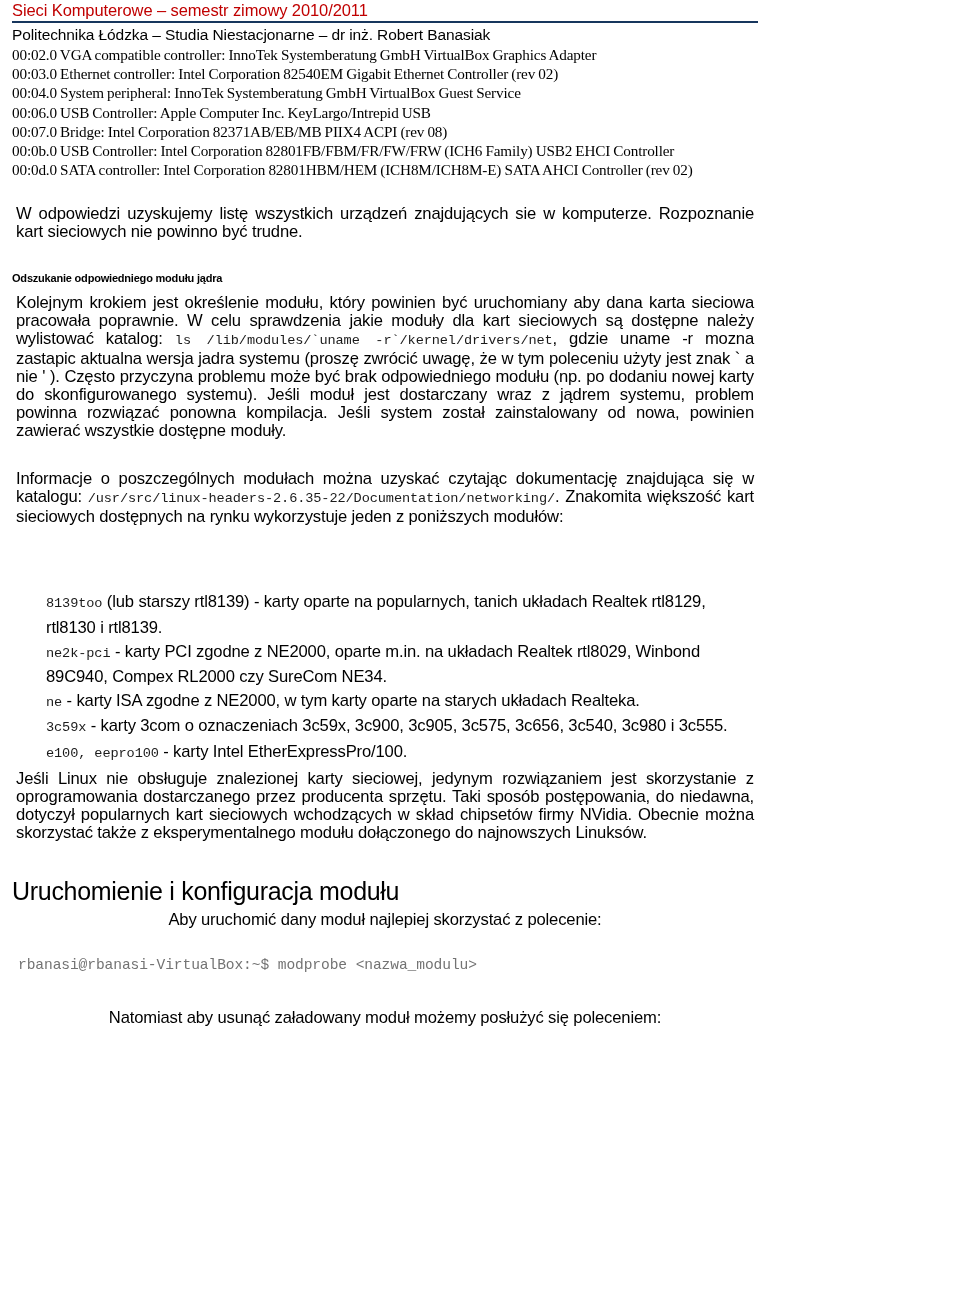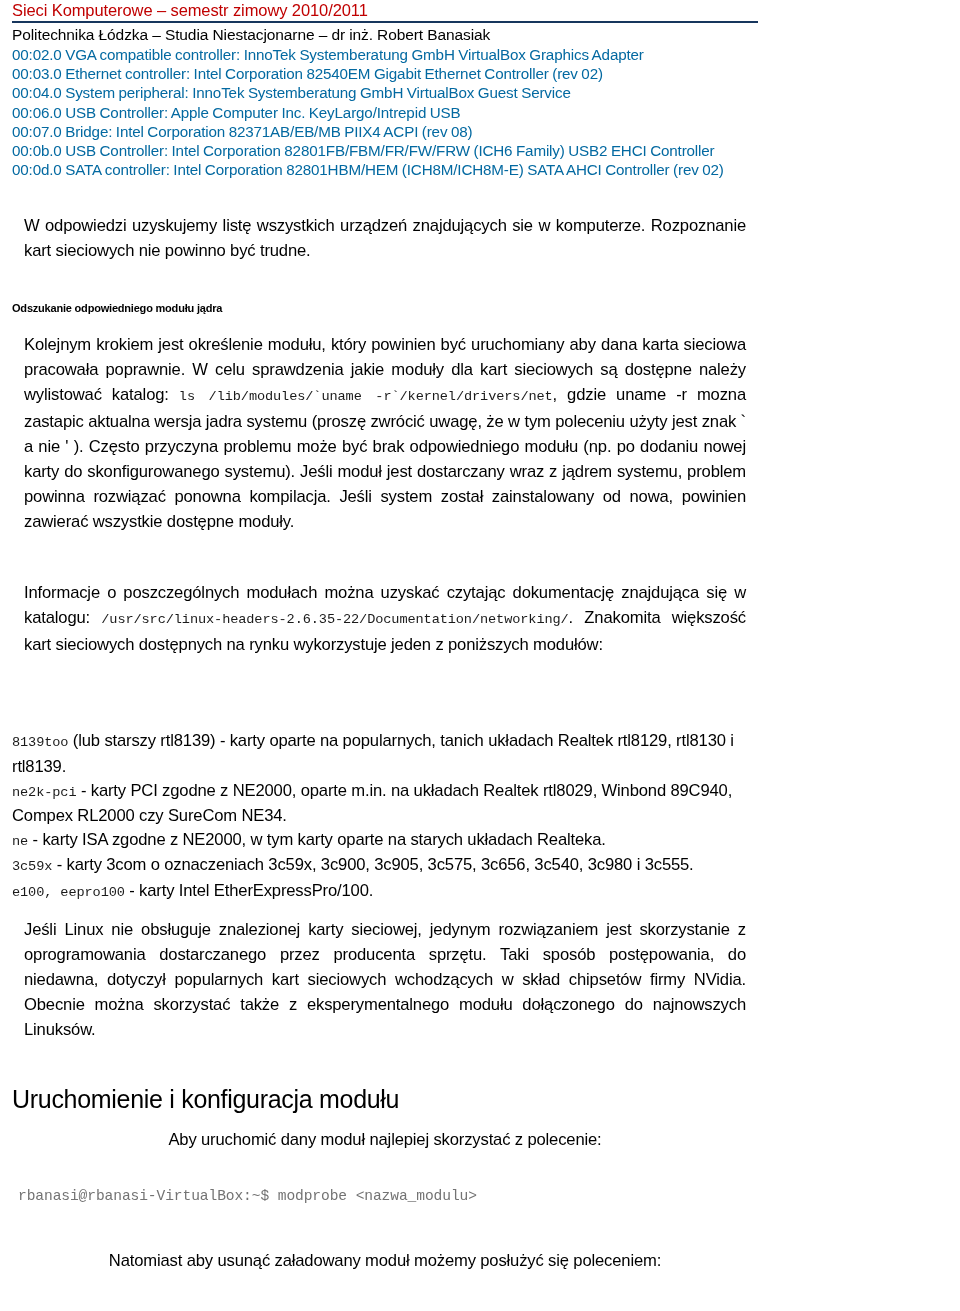--- a/index.html
+++ b/index.html
@@ -39,39 +39,39 @@
   .hdr-sub {
     font-size: 15.5px;
     line-height: 19px;
     letter-spacing: -0.1px;
     white-space: nowrap;
     margin-bottom: 1px;
   }
 
   
   .mono-block {
-    font-family: Liberation Sans, sans-serif;
+    font-family: Liberation Serif, serif;
     font-size: 15.2px;
     line-height: 19.2px;
     letter-spacing: -0.15px;
-    color: #0369a1;
+    color: #000000;
     white-space: normal;
     word-spacing: -0.5px;
   }
   .mono-block .ln {
     display: block;
   }
 
   
   .para {
     font-size: 16.6px;
-    line-height: 25px;
+    line-height: 18px;
     text-align: justify;
     letter-spacing: -0.15px;
-    margin: 12px;
+    margin: 4px;
   }
   .para.left { text-align: center; }
   .gap-md { height: 22px; }
   .gap-lg { height: 30px; }
 
   .bold-head {
     font-size: 11px;
     line-height: 23px;
     font-weight: bold;
     letter-spacing: -0.2px;
@@ -83,20 +83,21 @@
     letter-spacing: -0.1px;
     color: #1a1a1a;
   }
 
   
   .mod-line {
     font-size: 16.6px;
     line-height: 23.6px;
     text-align: left;
     letter-spacing: -0.15px;
+    margin-left: 34px;
   }
 
   
   .sec-head {
     font-size: 25px;
     font-weight: normal;
     line-height: 31px;
     letter-spacing: -0.3px;
     margin: 0;
   }

